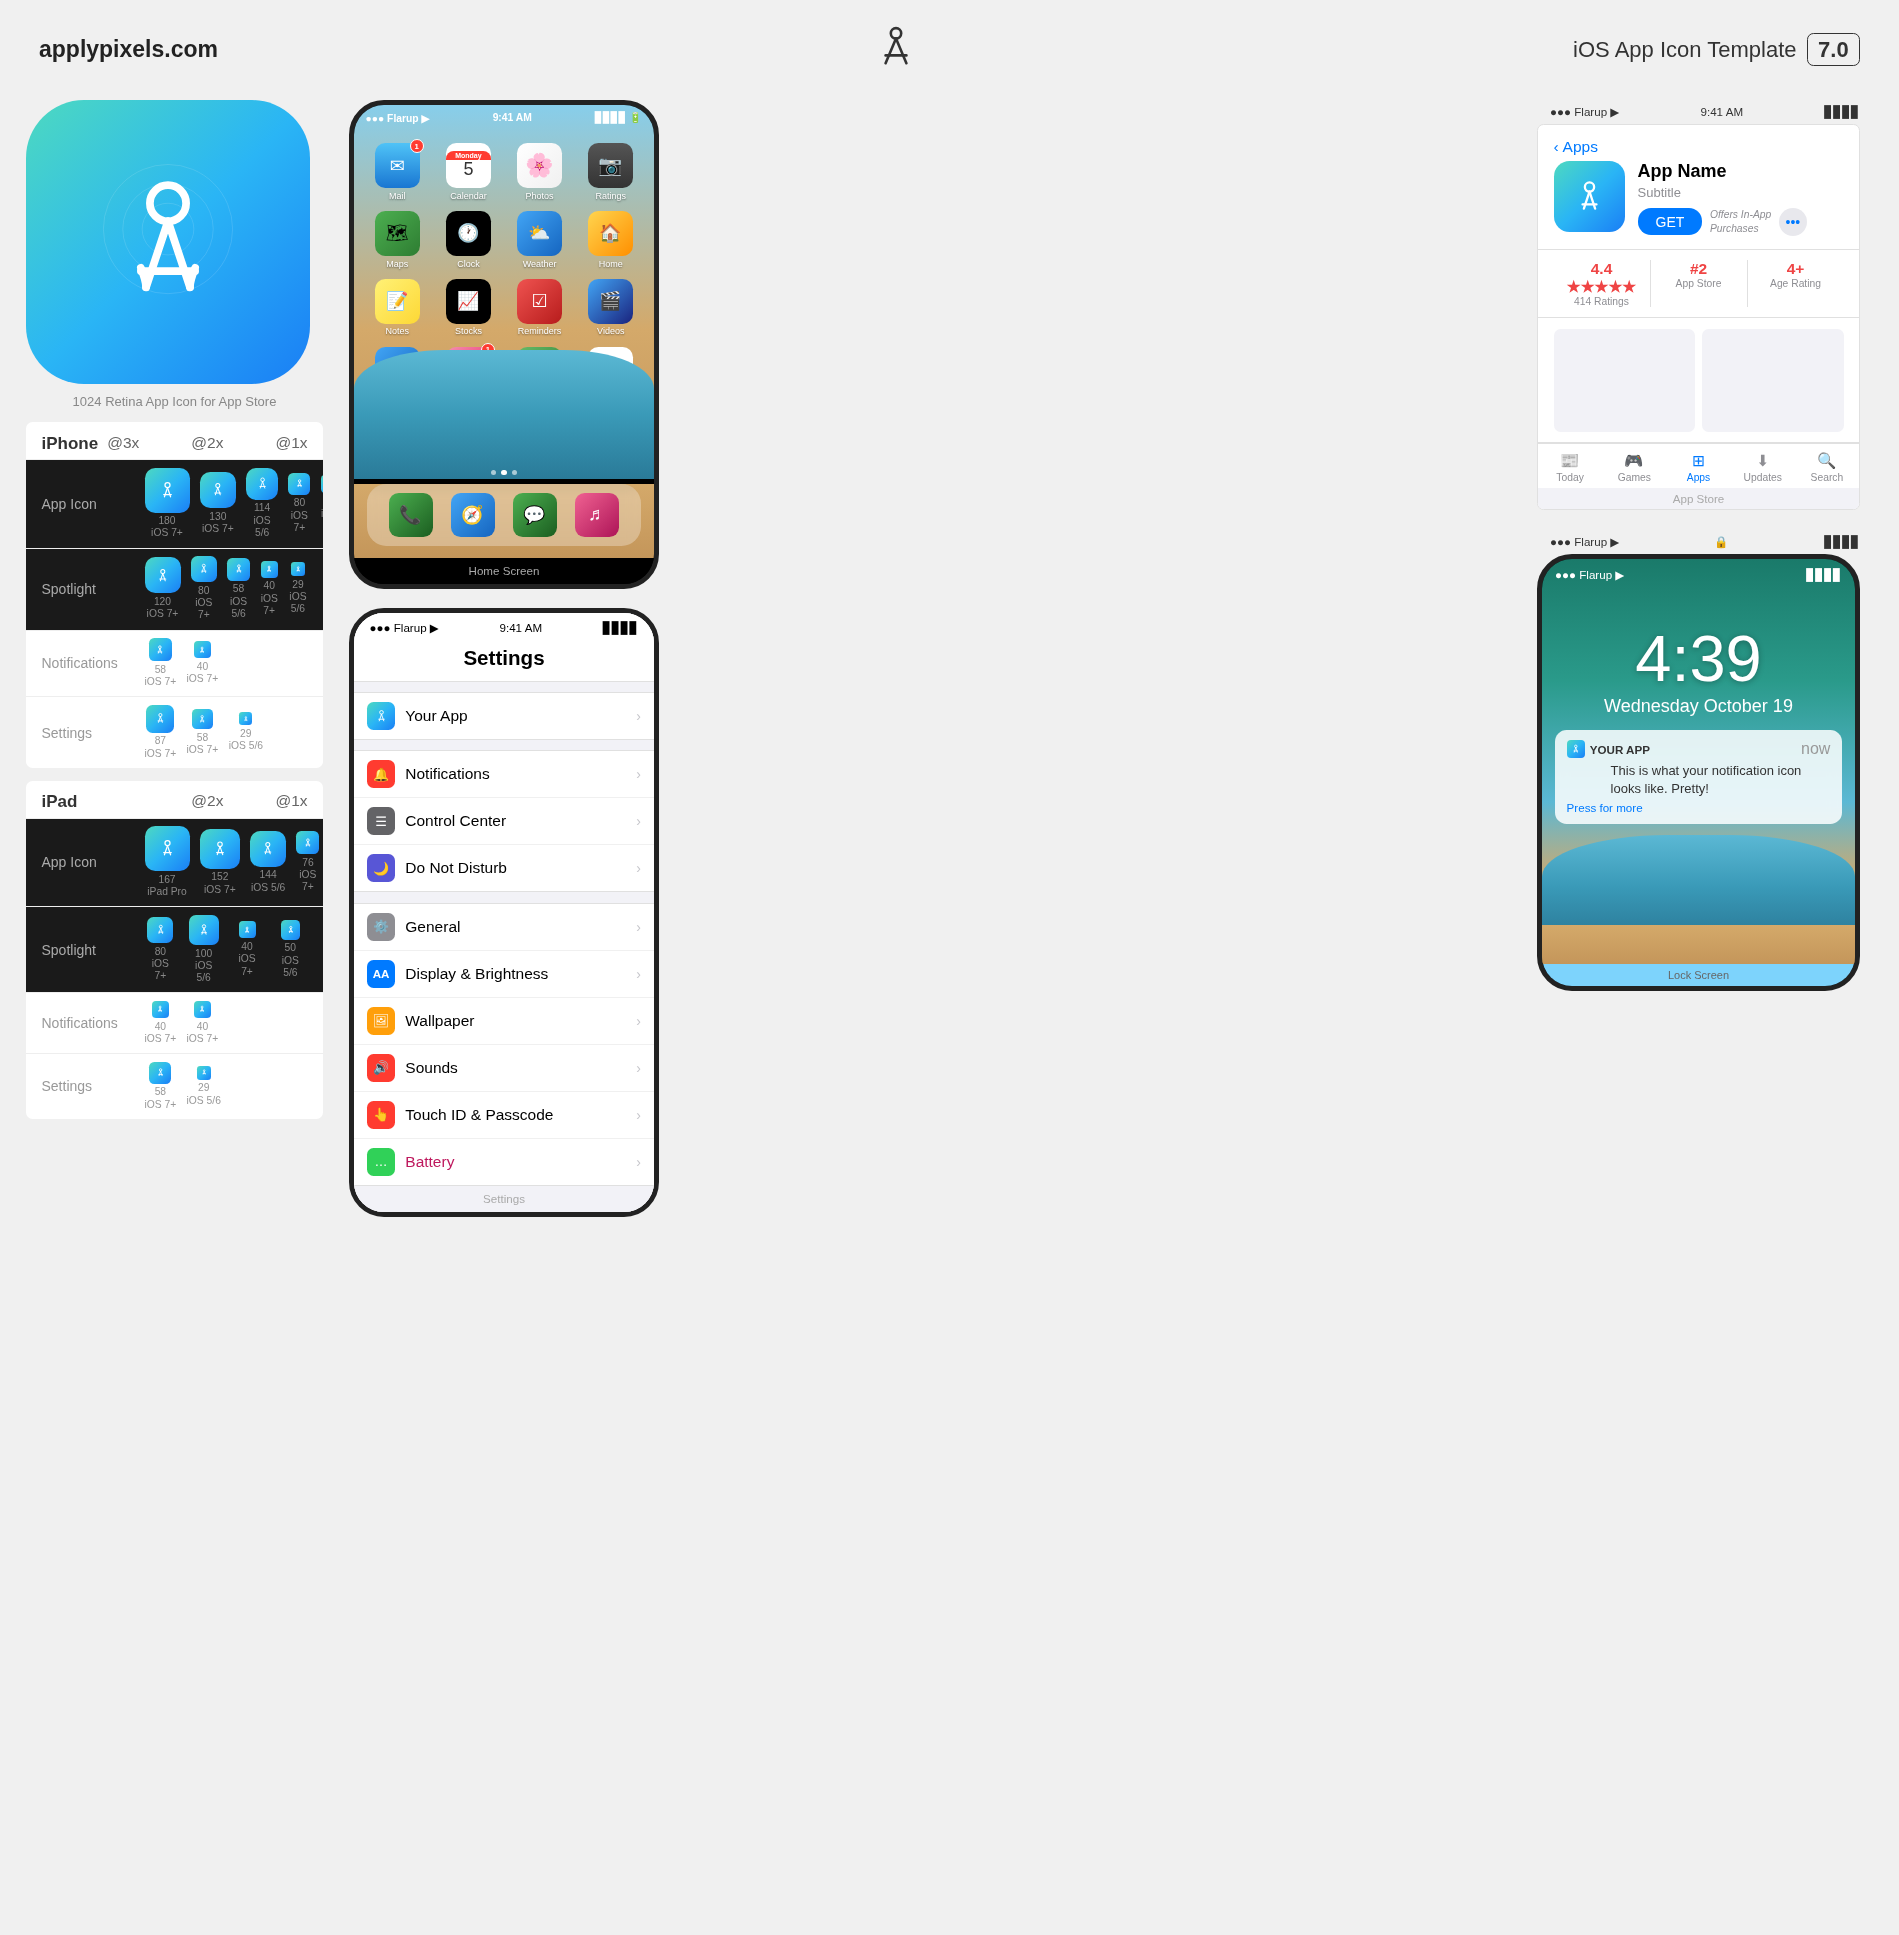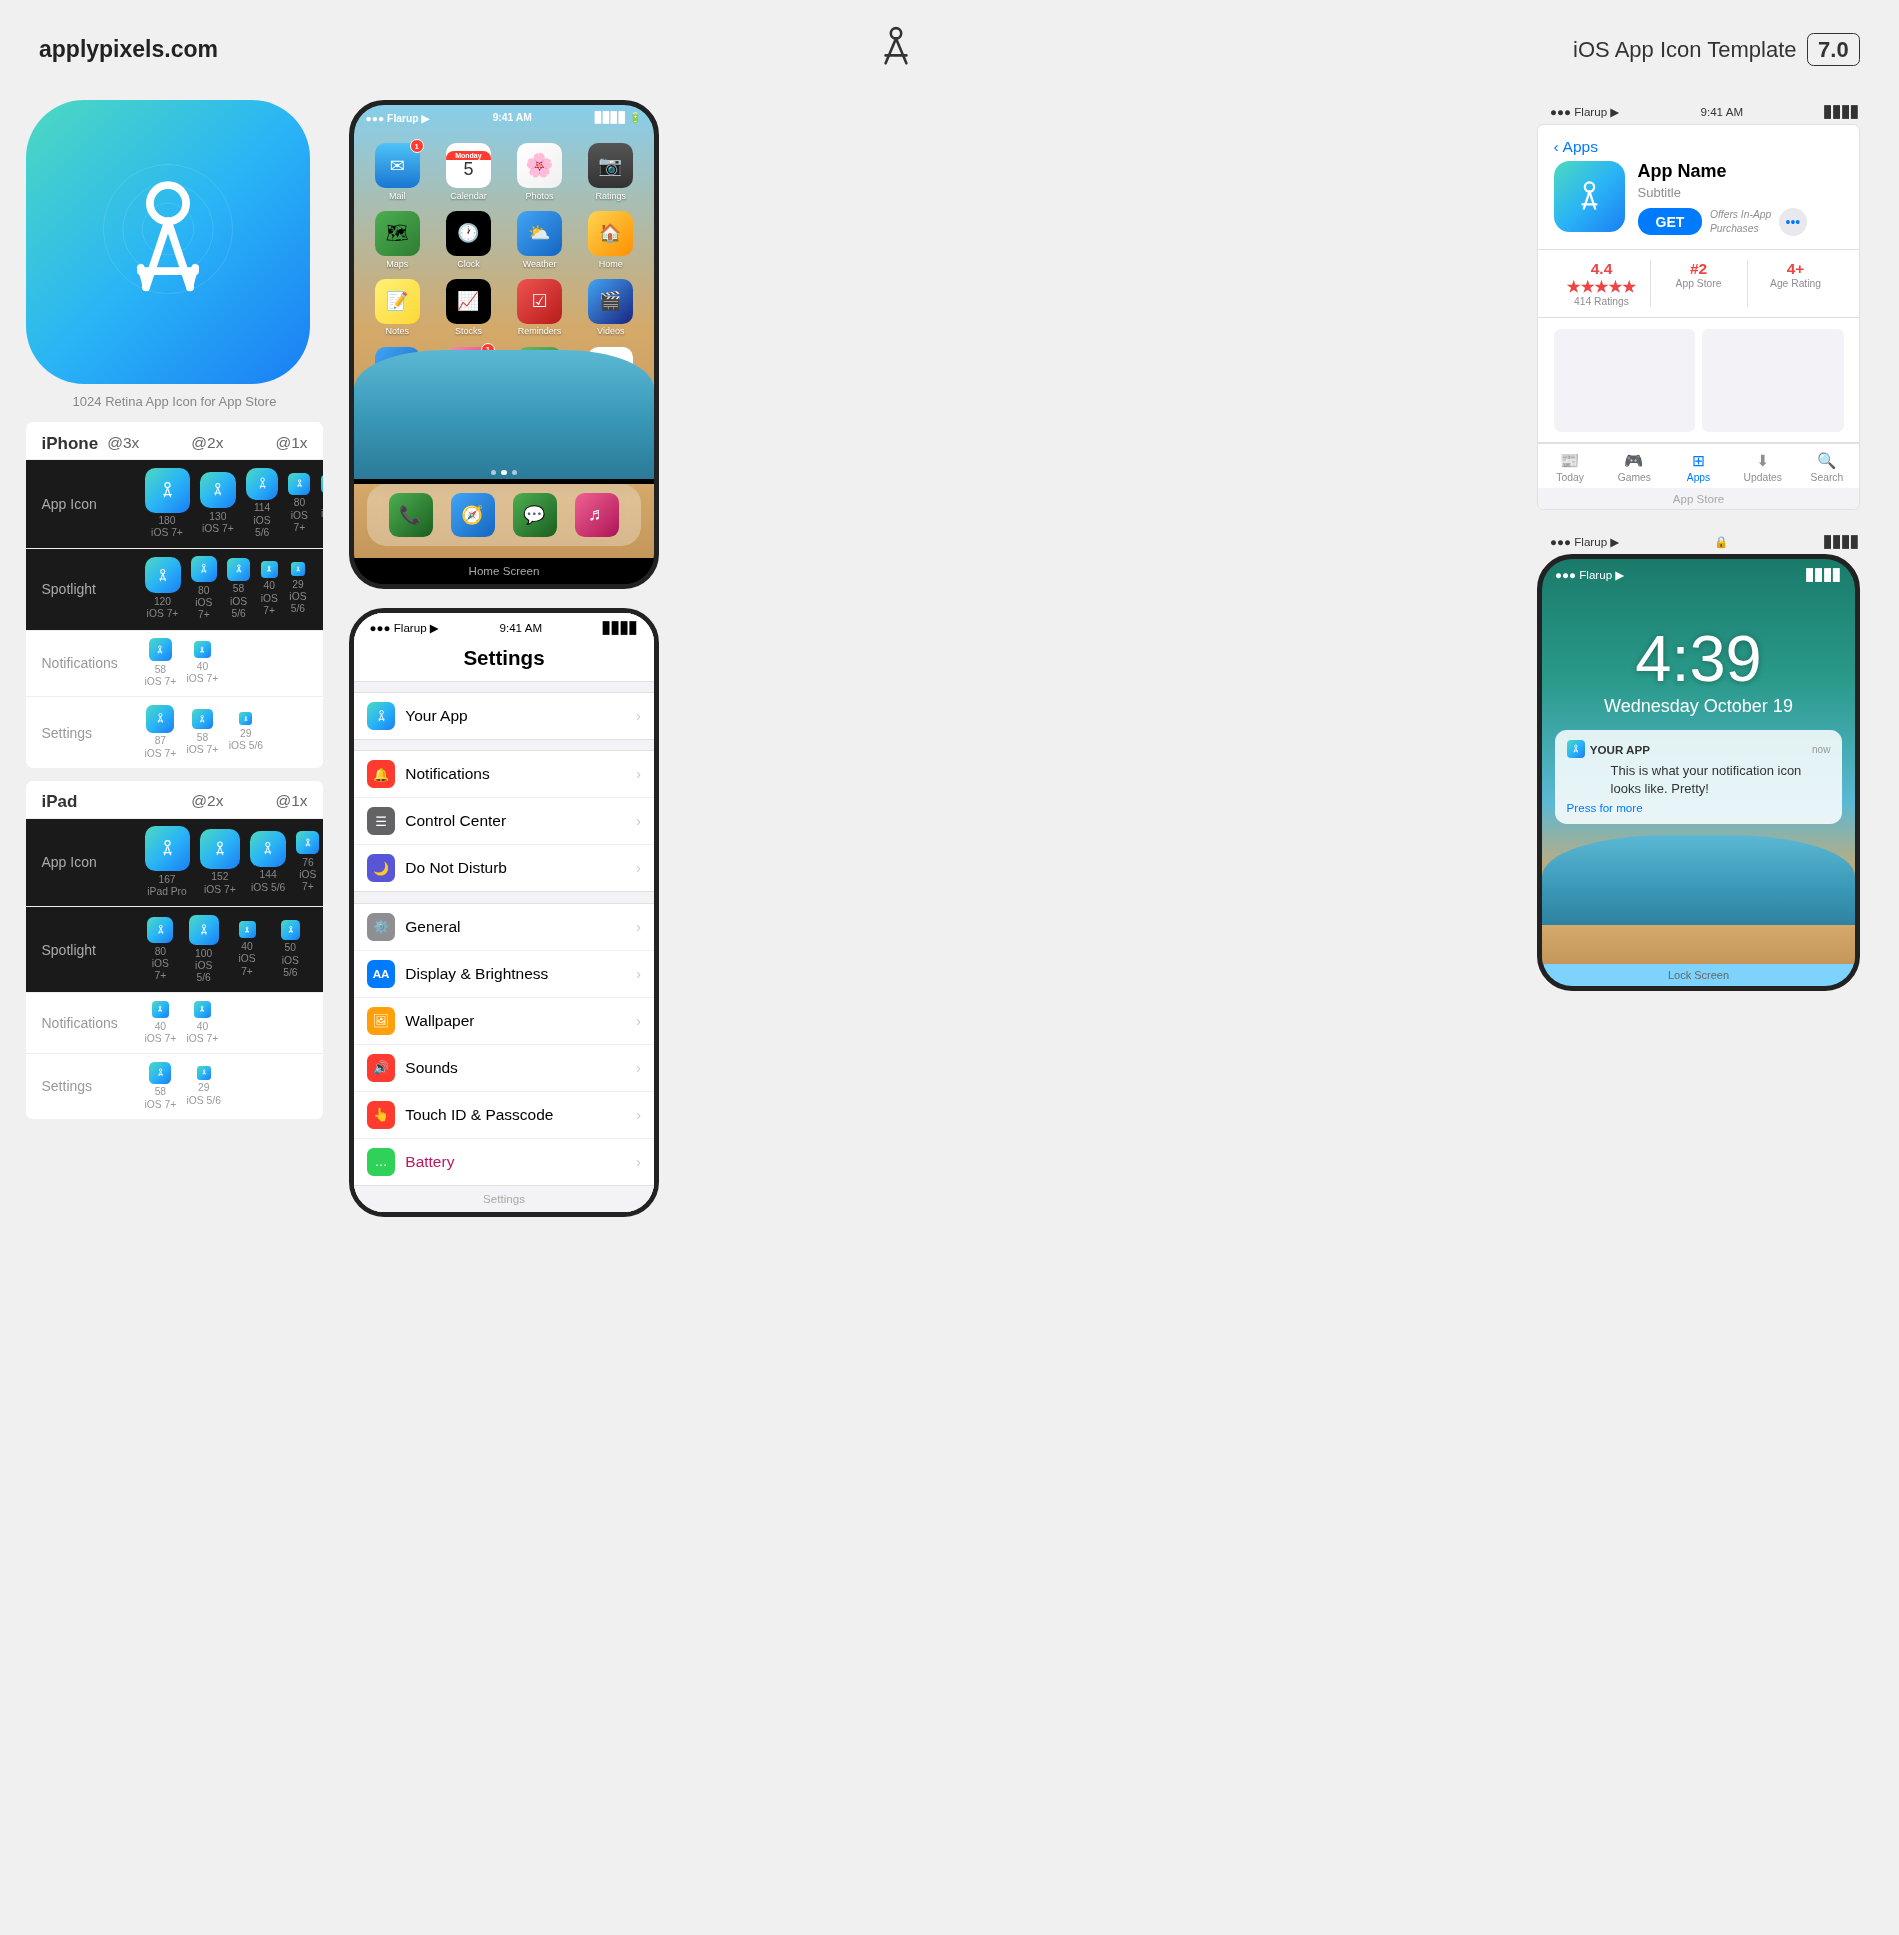--- a/index.html
+++ b/index.html
@@ -354,21 +354,21 @@
     .appstore-name { font-size: 18px; font-weight: 700; margin-bottom: 2.6px; }
     .appstore-subtitle { font-size: 13px; color: #8e8e93; margin-bottom: 7.7px; }
     .appstore-actions { display: flex; align-items: center; gap: 7.7px; }
     .appstore-get-btn {
       background: #007aff;
       color: #fff;
       border: none;
       border-radius: 13px;
       padding: 5.2px 18px;
       font-size: 14px;
-      font-weight: 700;
+      font-weight: 400;
     }
     .appstore-more-btn {
       width: 28px; height: 28px;
       background: #e8e8ed;
       border-radius: 50%;
       display: flex; align-items: center; justify-content: center;
       font-size: 14px; color: #007aff;
     }
 
     
@@ -464,21 +464,21 @@
       margin-bottom: 3.9px;
     }
     .notif-app-icon {
       width: 18px; height: 18px;
       border-radius: 3.9px;
       background: linear-gradient(135deg, #4dd9c0 0%, #2ab5f5 50%, #1a7ef5 100%);
       display: flex; align-items: center; justify-content: center;
       margin-right: 5.2px;
     }
     .notif-app-name { font-size: 11.6px; font-weight: 600; color: #333; flex: 1; text-transform: uppercase; }
-    .notif-time { font-size: 10px; color: #999; }
+    .notif-time { font-size: 16px; color: #999; }
     .notif-text { font-size: 13px; color: #333; line-height: 1.4; margin-left: 44px; }
     .notif-subtext { font-size: 11.6px; color: #007aff; margin-top: 2.6px; }
 
     .lockscreen-label {
       background: #7dd3fc;
       text-align: center;
       font-size: 11px;
       color: #666;
       padding: 5.2px;
     }

